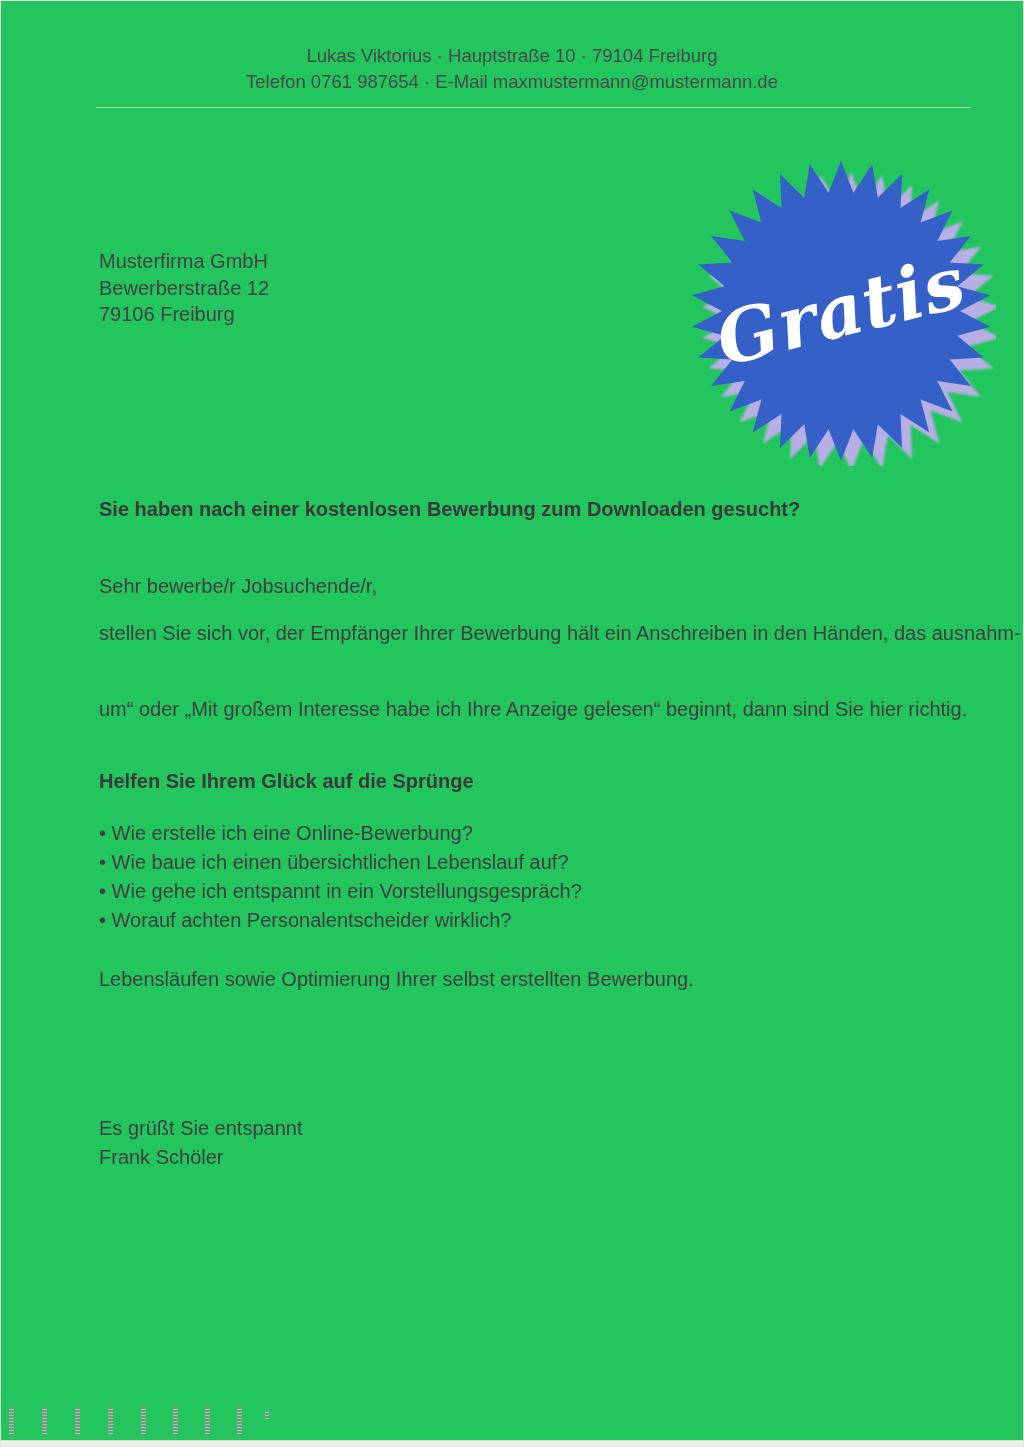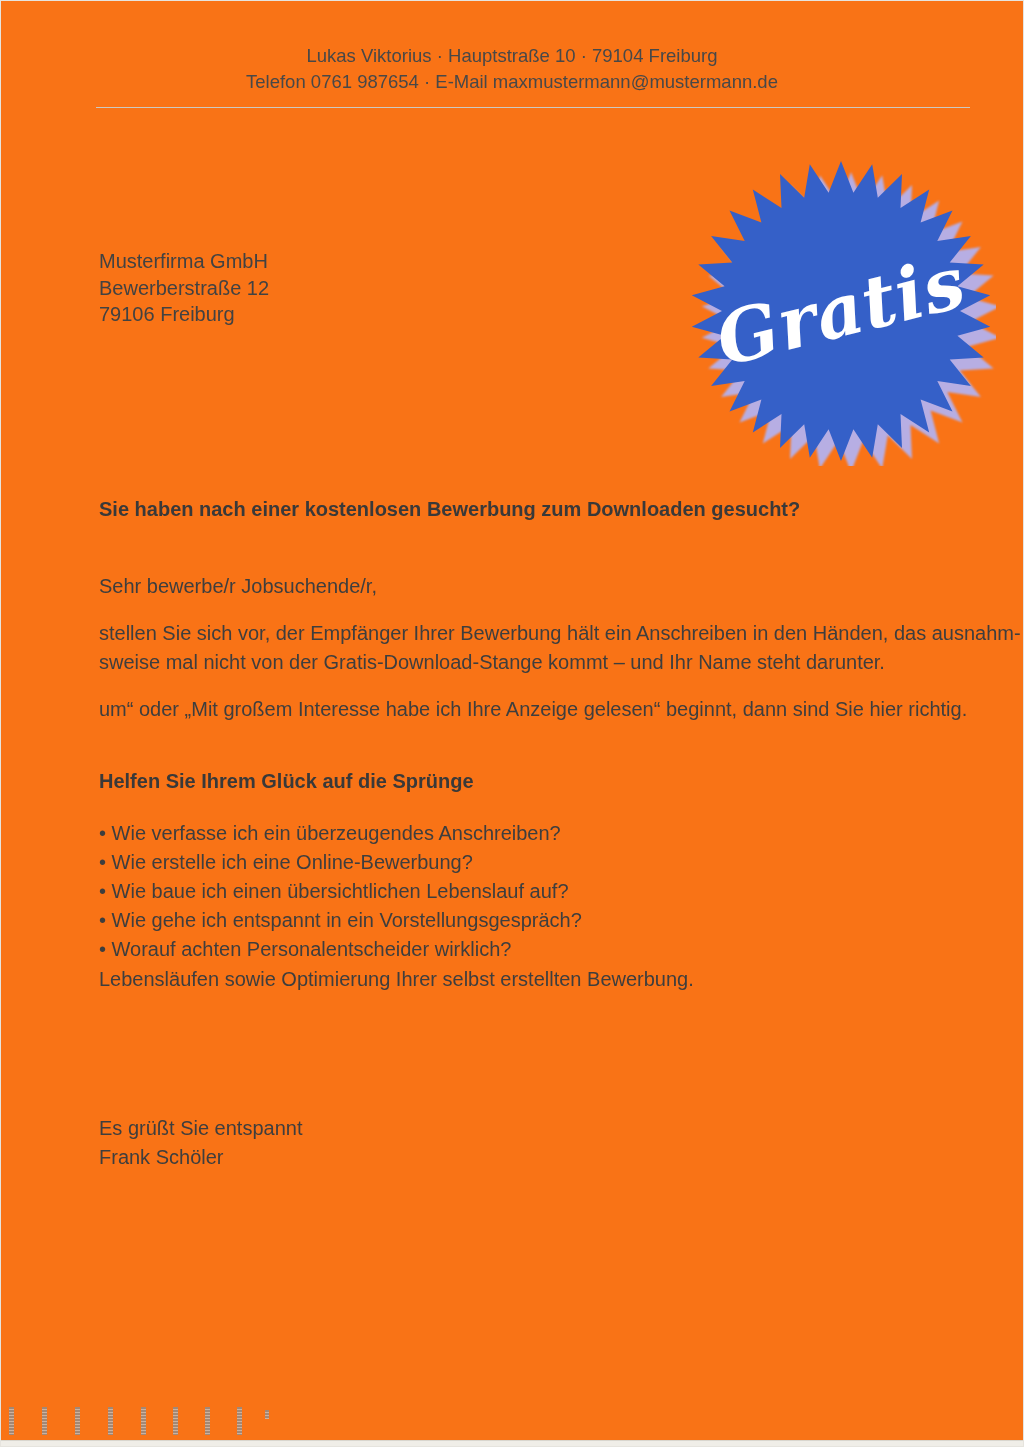--- a/index.html
+++ b/index.html
@@ -1,20 +1,20 @@
 <!DOCTYPE html>
 <html><head>
 <meta charset="utf-8">
 <style>
   html, body { margin: 0; padding: 0; background: #ffffff; }
   .page {
     position: relative;
     width: 1024px;
     height: 1447px;
-    background: #f97316;
+    background: #22c55e;
     box-sizing: border-box;
     border: 1px solid #e6e4de;
     overflow: hidden;
     font-family: "Liberation Sans", sans-serif;
     color: #3e3e3e;
   }
   .header {
     position: absolute;
     top: 42px; left: 0; width: 100%;
     text-align: center;
@@ -97,31 +97,29 @@
     <polygon class="star-poly" fill="#3560c8" points="155.0,5.0 167.4,36.7 186.2,8.3 191.8,41.8 216.0,18.0 214.5,51.9 243.2,33.6 234.6,66.6 266.5,54.6 251.3,85.1 284.9,80.0 263.7,106.6 297.7,108.6 271.4,130.3 304.2,139.3 274.0,155.0 304.2,170.7 271.4,179.7 297.7,201.4 263.7,203.4 284.9,230.0 251.3,224.9 266.5,255.4 234.6,243.4 243.2,276.4 214.5,258.1 216.0,292.0 191.8,268.2 186.2,301.7 167.4,273.3 155.0,305.0 142.6,273.3 123.8,301.7 118.2,268.2 94.0,292.0 95.5,258.1 66.8,276.4 75.4,243.4 43.5,255.4 58.7,224.9 25.1,230.0 46.3,203.4 12.3,201.4 38.6,179.7 5.8,170.7 36.0,155.0 5.8,139.3 38.6,130.3 12.3,108.6 46.3,106.6 25.1,80.0 58.7,85.1 43.5,54.6 75.4,66.6 66.8,33.6 95.5,51.9 94.0,18.0 118.2,41.8 123.8,8.3 142.6,36.7"></polygon>
     <text class="badge-text" x="155" y="180" text-anchor="middle" transform="rotate(-14 155 155)" fill="#ffffff">Gratis</text>
   </svg>
 
   <div class="block bold" style="top:494px">Sie haben nach einer kostenlosen Bewerbung zum Downloaden gesucht?</div>
 
   <div class="block" style="top:571px">Sehr bewerbe/r Jobsuchende/r,</div>
 
   <div class="block" style="top:618px">
     <div class="line">stellen Sie sich vor, der Empfänger Ihrer Bewerbung hält ein Anschreiben in den Händen, das ausnahm-</div>
-    <div class="line">sweise mal nicht von der Gratis-Download-Stange kommt – und Ihr Name steht darunter.</div>
   </div>
 
   <div class="block" style="top:694px">
     <div class="line">um“ oder „Mit großem Interesse habe ich Ihre Anzeige gelesen“ beginnt, dann sind Sie hier richtig.</div>
   </div>
 
   <div class="block bold" style="top:766px">Helfen Sie Ihrem Glück auf die Sprünge</div>
 
   <div class="block" style="top:818px">
-    <div class="line">• Wie verfasse ich ein überzeugendes Anschreiben?</div>
     <div class="line">• Wie erstelle ich eine Online-Bewerbung?</div>
     <div class="line">• Wie baue ich einen übersichtlichen Lebenslauf auf?</div>
     <div class="line">• Wie gehe ich entspannt in ein Vorstellungsgespräch?</div>
     <div class="line">• Worauf achten Personalentscheider wirklich?</div>
   </div>
 
   <div class="block" style="top:964px">
     <div class="line">Lebensläufen sowie Optimierung Ihrer selbst erstellten Bewerbung.</div>
   </div>
 

